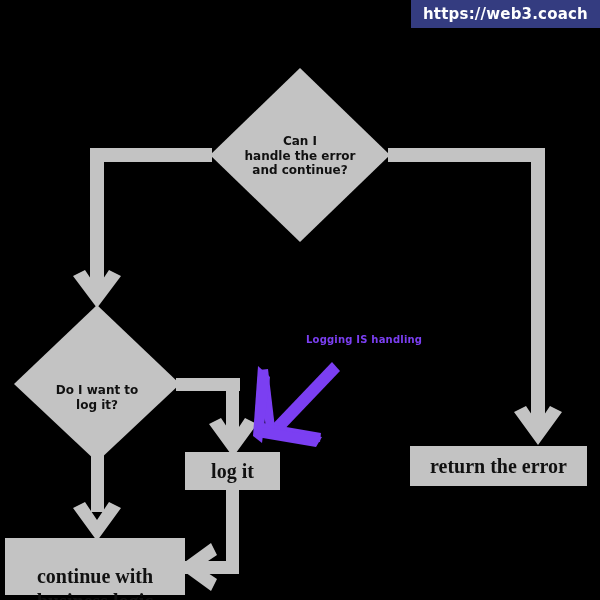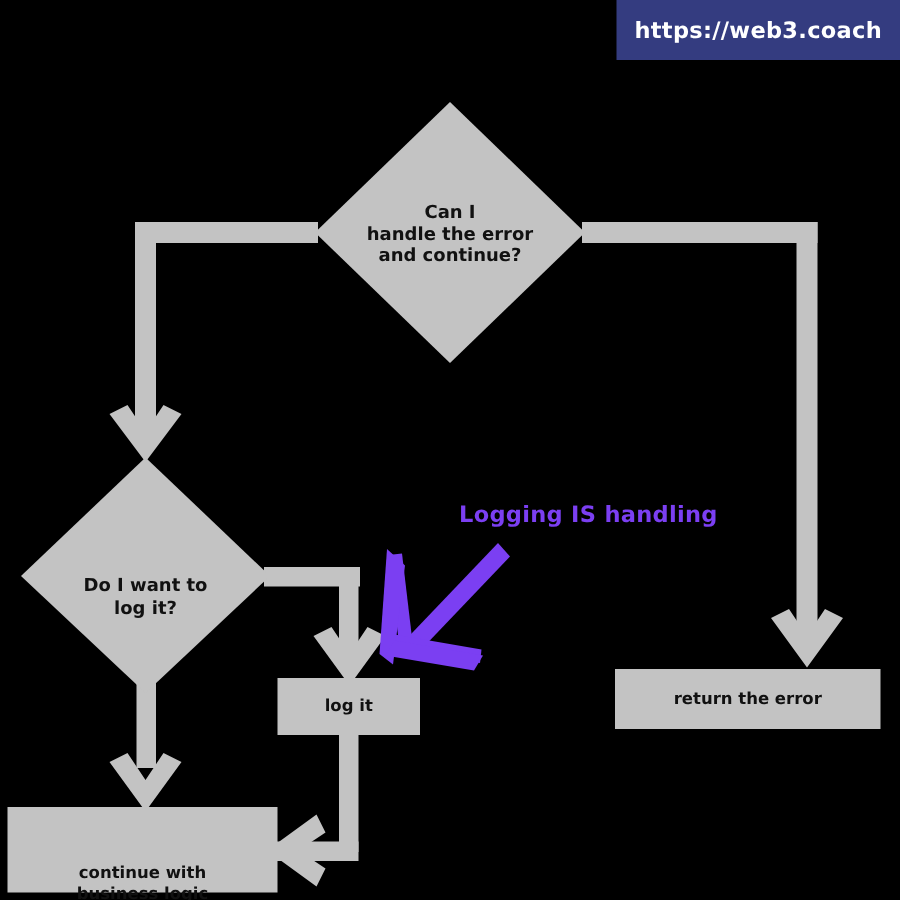--- a/index.html
+++ b/index.html
@@ -28,42 +28,42 @@
     align-items: center;
     justify-content: center;
     text-align: center;
     color: #111111;
     font-weight: bold;
     line-height: 1.22;
     white-space: pre-line;
     pointer-events: none;
   }
   .diamond-label { font-size: 12px; }
-  .box-label { font-size: 11px; }
+  .box-label { font-size: 20px; font-family: Liberation Serif, serif; }
   .banner {
     position: absolute;
     left: 411px;
     top: 0px;
     width: 189px;
-    height: 40px;
+    height: 28px;
     background: #343C80;
     color: #ffffff;
     font-size: 15px;
     font-weight: bold;
     display: flex;
     align-items: center;
     justify-content: center;
     letter-spacing: 0.2px;
   }
   .annotation {
     position: absolute;
     left: 306px;
     top: 334px;
     color: #7B3FF2;
-    font-size: 15px;
+    font-size: 10px;
     font-weight: bold;
     white-space: nowrap;
     letter-spacing: 0.2px;
   }
 </style>
 </head>
 <body>
 
 <div id="canvas">
 

